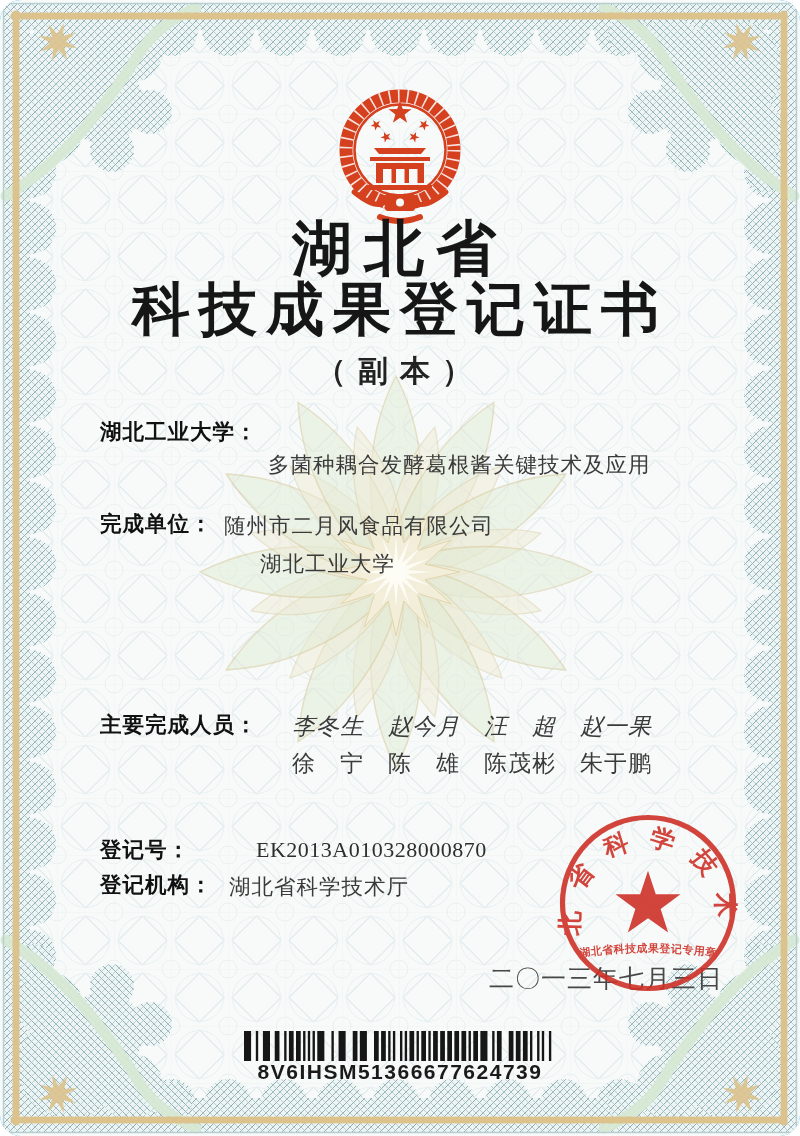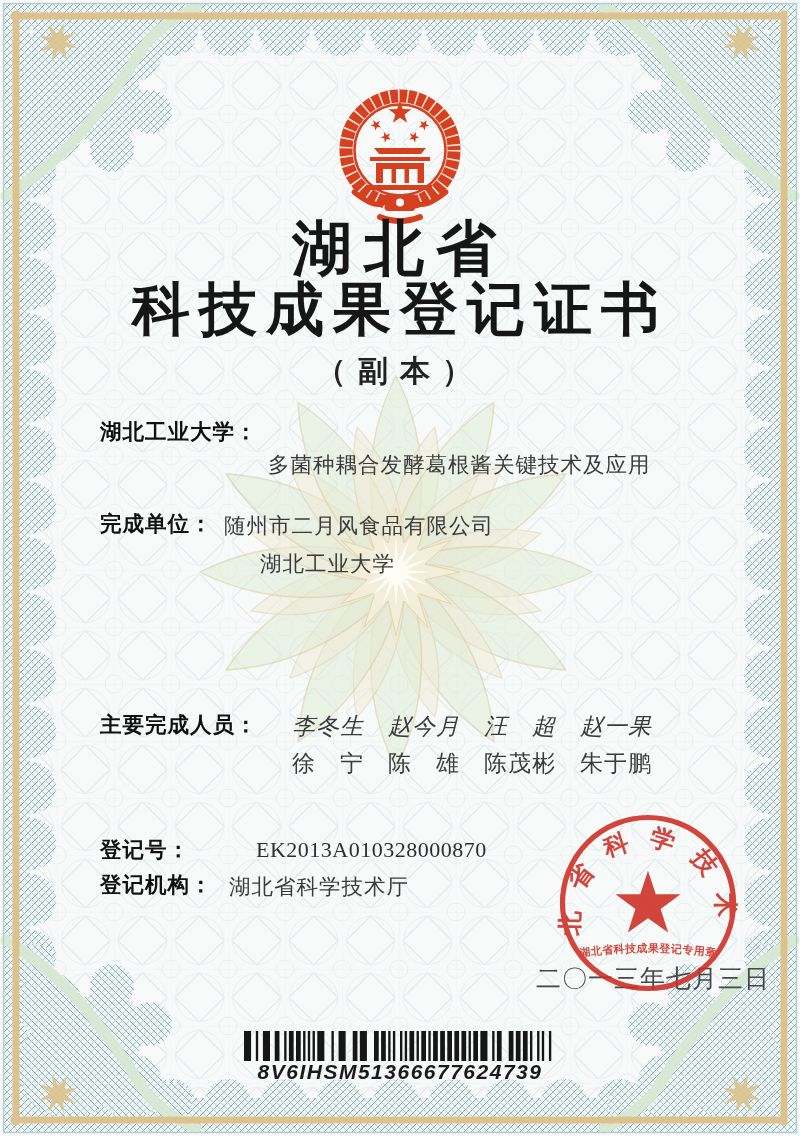--- a/index.html
+++ b/index.html
@@ -1,42 +1,43 @@
 <!DOCTYPE html>
 <html><head>
 <meta charset="utf-8">
 <style>
   html,body{margin:0;padding:0;background:#ffffff;}
   .certificate{
     position:relative;width:800px;height:1136px;overflow:hidden;
     background:#0ea5e9;
     font-family:"Liberation Serif","DejaVu Serif",serif;
     color:#1c1c1c;
+    border-radius:21px;
   }
   svg{display:block;}
   #bg{position:absolute;left:0;top:0;z-index:0;}
   .content{position:absolute;left:0;top:0;width:800px;height:1136px;z-index:2;}
   .emblem{position:absolute;left:330px;top:86px;width:140px;height:146px;z-index:2;}
   .title-region{position:absolute;left:0;top:218px;width:800px;text-align:center;
     font-size:60px;font-weight:bold;letter-spacing:12px;line-height:1.05;color:#161616;}
   .title-main{position:absolute;left:0;top:280px;width:800px;text-align:center;
     font-size:58px;font-weight:bold;letter-spacing:9px;line-height:1.05;color:#161616;}
   .copy-label{position:absolute;left:0;top:351px;width:800px;text-align:center;
     font-size:30px;font-weight:bold;letter-spacing:12px;color:#222;}
   .field-label{position:absolute;font-size:21.5px;font-weight:bold;color:#111;letter-spacing:1px;white-space:nowrap;}
   .field-value{position:absolute;font-size:21.5px;color:#3a3a3a;letter-spacing:1px;white-space:nowrap;}
   .regno{font-family:"Liberation Serif",serif;font-size:22px;letter-spacing:0.5px;color:#2e2e2e;}
   .footnote{position:absolute;left:99px;top:936px;font-size:16.5px;font-weight:bold;color:#1f1f1f;white-space:nowrap;}
-  .issue-date{position:absolute;left:508px;top:962px;width:262px;text-align:right;
+  .issue-date{position:absolute;left:475px;top:962px;width:262px;text-align:center;
     font-size:25px;color:#474747;letter-spacing:1px;white-space:nowrap;z-index:2;}
   .stamp{position:absolute;left:553px;top:808px;width:190px;height:190px;z-index:3;opacity:0.89;}
   .barcode-wrap{position:absolute;left:244px;top:1031px;width:312px;height:30px;z-index:2;}
   .barcode-text{position:absolute;left:0;top:1060px;width:800px;text-align:center;
     font-family:"Liberation Sans","DejaVu Sans",sans-serif;
-    font-size:21px;font-weight:bold;letter-spacing:1.5px;color:#1a1a1a;z-index:2;font-style:italic;}
+    font-size:21px;font-weight:bold;letter-spacing:1.5px;color:#1a1a1a;z-index:2;}
 </style>
 </head>
 <body>
 
 <div class="certificate">
 
   <svg id="bg" width="800" height="1136" viewBox="0 0 800 1136">
     <defs>
       <pattern id="hatch" width="7" height="7" patternUnits="userSpaceOnUse">
         <rect width="7" height="7" fill="#eef4f4"></rect>

